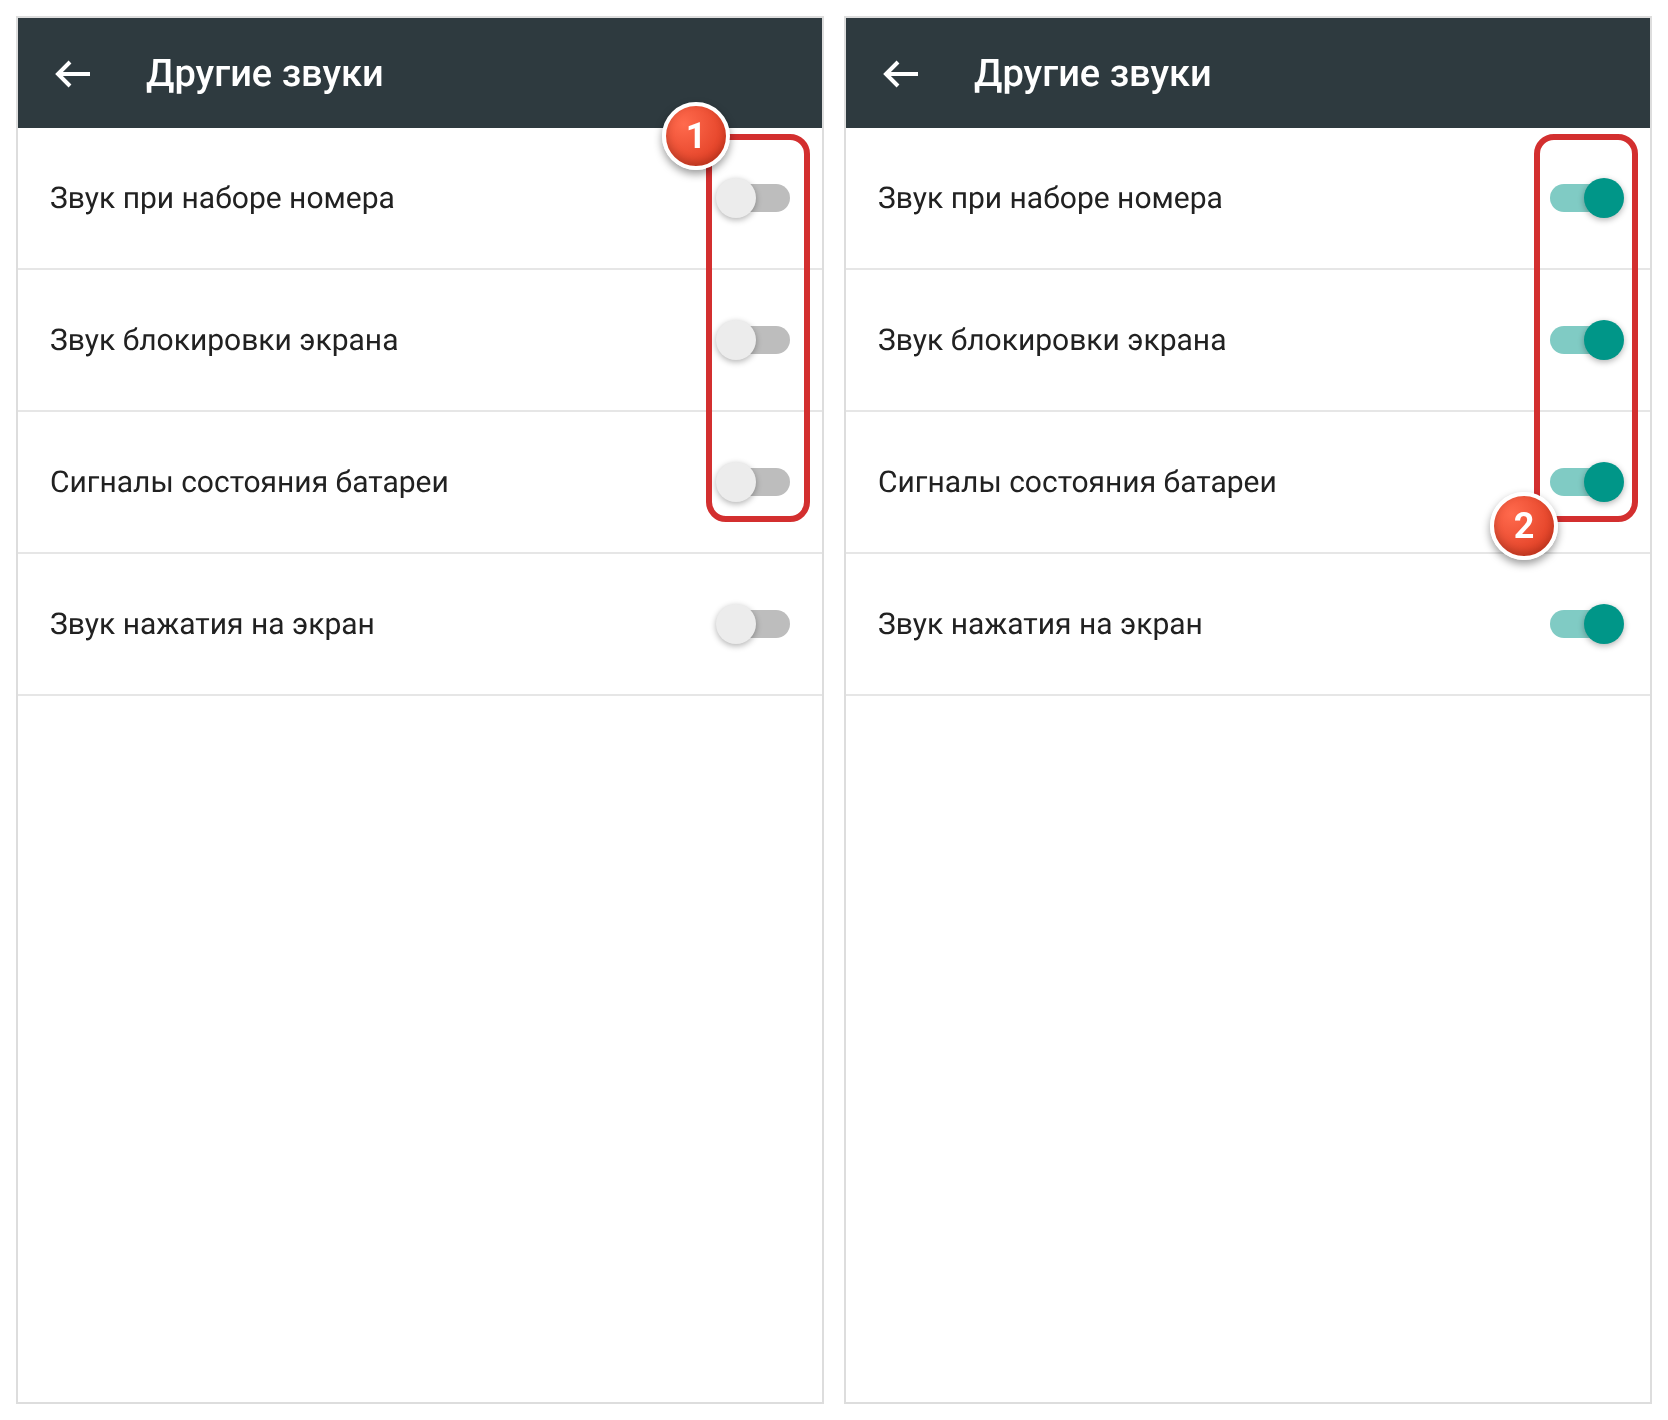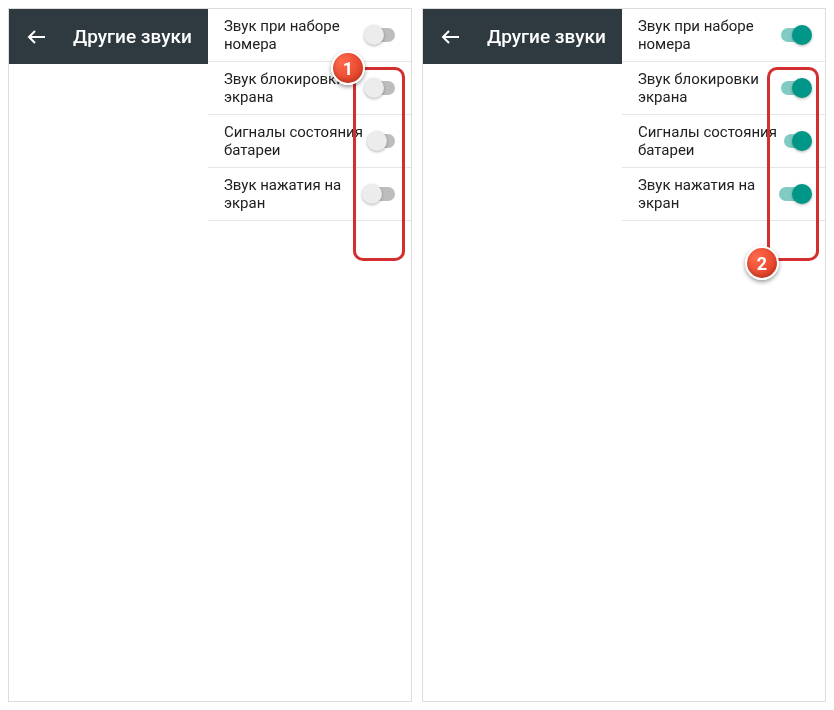--- a/index.html
+++ b/index.html
@@ -14,21 +14,21 @@
       height: 710px;
       display: flex;
       gap: 10px;
       padding: 8px;
     }
     .panel {
       flex: 1;
       background: #ffffff;
       border: 1px solid #ddd;
       display: flex;
-      flex-direction: row;
+      flex-direction: column;
       position: relative;
       overflow: visible;
     }
     .app-bar {
       background: #2e3a3f;
       color: #ffffff;
       height: 55px;
       display: flex;
       align-items: center;
       padding: 0 16px;
@@ -44,21 +44,21 @@
       font-weight: 500;
     }
     .settings-list {
       flex: 1;
       background: #ffffff;
     }
     .setting-row {
       display: flex;
       align-items: center;
       justify-content: space-between;
-      padding: 8px 16px;
+      padding: 26px 16px;
       border-bottom: 1px solid #e6e6e6;
       cursor: pointer;
     }
     .setting-label {
       font-size: 15px;
       color: #212121;
     }
     .toggle {
       position: relative;
       width: 34px;

